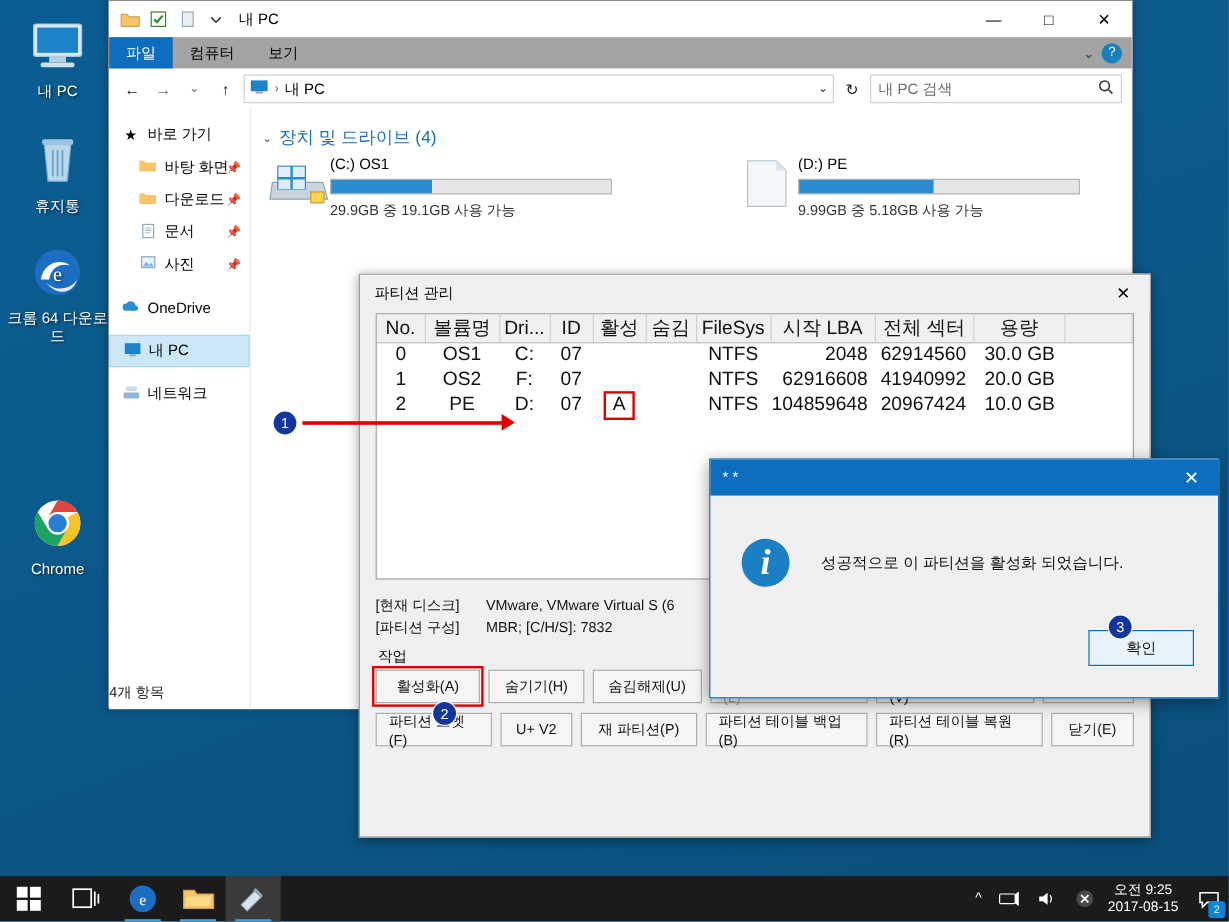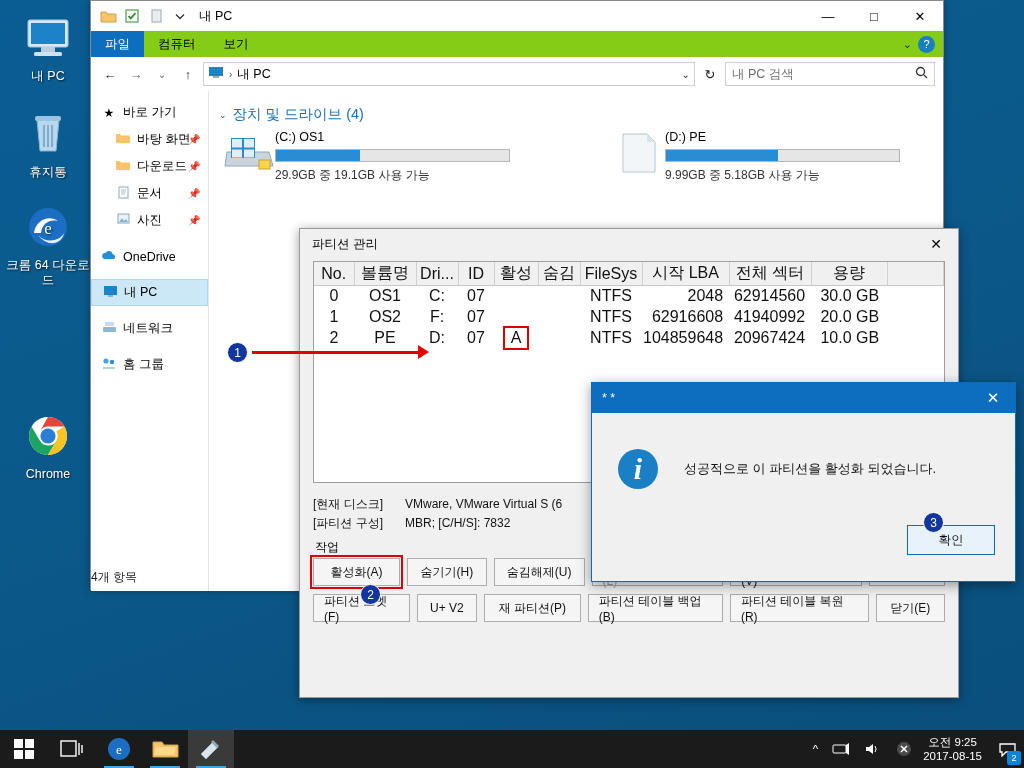--- a/index.html
+++ b/index.html
@@ -41,21 +41,21 @@
   #explorer {
     position:absolute; left:90px; top:0; width:854px; height:590px;
     background:#fff; border:1px solid #8a8a8a; box-shadow:0 0 8px rgba(0,0,0,.35);
   }
   .ex-titlebar { height:30px; display:flex; align-items:center; background:#fff; }
   .ex-qat { display:flex; align-items:center; padding-left:8px; gap:6px; }
   .ex-qicon { width:18px; height:18px; display:flex; align-items:center; justify-content:center;}
   .ex-title { font-size:12.5px; color:#000; margin-left:10px;}
   .ex-winbtns { margin-left:auto; display:flex; }
   .ex-winbtn { width:46px; height:30px; display:flex; align-items:center; justify-content:center; font-size:13px; color:#000;}
-  .ex-ribbon-tabs { height:26px; display:flex; align-items:stretch; background:#84cc16; position:relative;}
+  .ex-ribbon-tabs { height:26px; display:flex; align-items:stretch; background:#a3a3a3; position:relative;}
   .ex-tab { padding:0 14px; font-size:12.5px; display:flex; align-items:center; color:#000;}
   .ex-tab.file { background:#0d6ebf; color:#fff; }
   .ribbon-right { margin-left:auto; display:flex; align-items:center; gap:6px; padding-right:8px;}
   .help-circle { width:17px;height:17px;border-radius:50%;background:#1a7fc1;color:#fff;font-size:11px;display:flex;align-items:center;justify-content:center;}
   .ex-addrbar { height:34px; display:flex; align-items:center; gap:4px; padding:0 8px; background:#fff;}
   .nav-btn { width:22px;height:22px;display:flex;align-items:center;justify-content:center;color:#6a6a6a;font-size:13px;}
   .nav-btn.en { color:#202020; }
   .addr-box {
     flex:1; height:24px; border:1px solid #cfcfcf; display:flex; align-items:center;
     gap:5px; padding:0 4px; font-size:12.5px; background:#fff;
@@ -338,30 +338,20 @@
         </div>
         <div class="nav-row" style="margin-top:9px;">
           <span class="ico">
             <svg width="15" height="12" viewBox="0 0 15 12">
                 <rect x="1" y="6" width="13" height="5" rx="1" fill="#8fb6d4"></rect>
                 <rect x="3" y="1" width="9" height="4" rx="1" fill="#c7dcec"></rect>
               </svg>
           </span>
           <span>네트워크</span>
         </div>
-        <div class="nav-row" style="margin-top:9px;">
-          <span class="ico">
-            <svg width="15" height="12" viewBox="0 0 15 12">
-                <circle cx="4" cy="4" r="2.6" fill="#4aa3e0"></circle>
-                <circle cx="10" cy="5" r="2.2" fill="#2a8dd4"></circle>
-                <path d="M1 11 h12" stroke="#7bb" stroke-width="1.2"></path>
-              </svg>
-          </span>
-          <span>홈 그룹</span>
-        </div>
       </div>
 
       <div class="ex-content">
         <div class="grp-head">
           <span class="chev">⌄</span>
           <span>장치 및 드라이브 (4)</span>
         </div>
         <div class="drives">
 
           <div class="drive">

